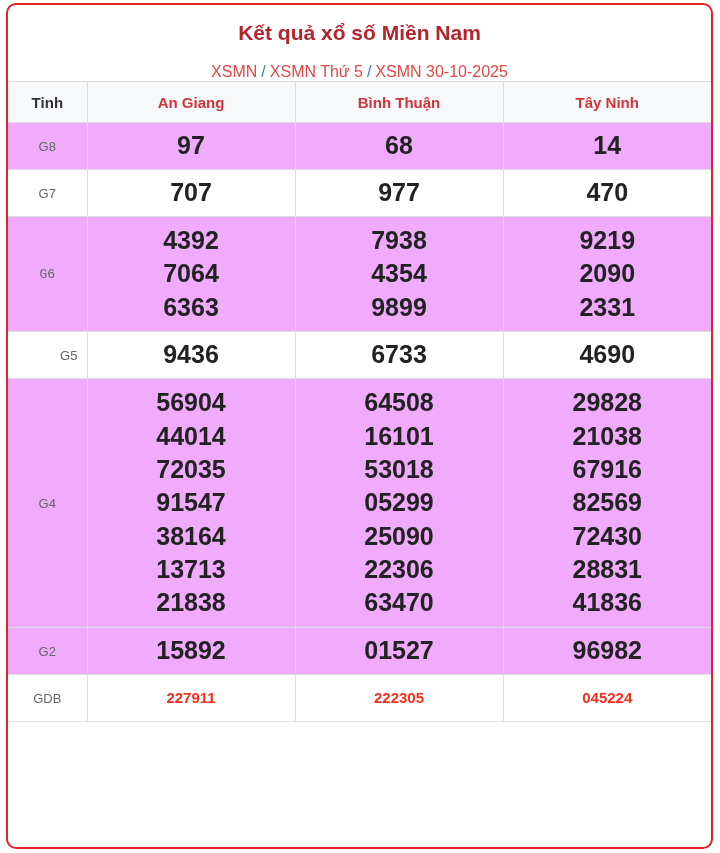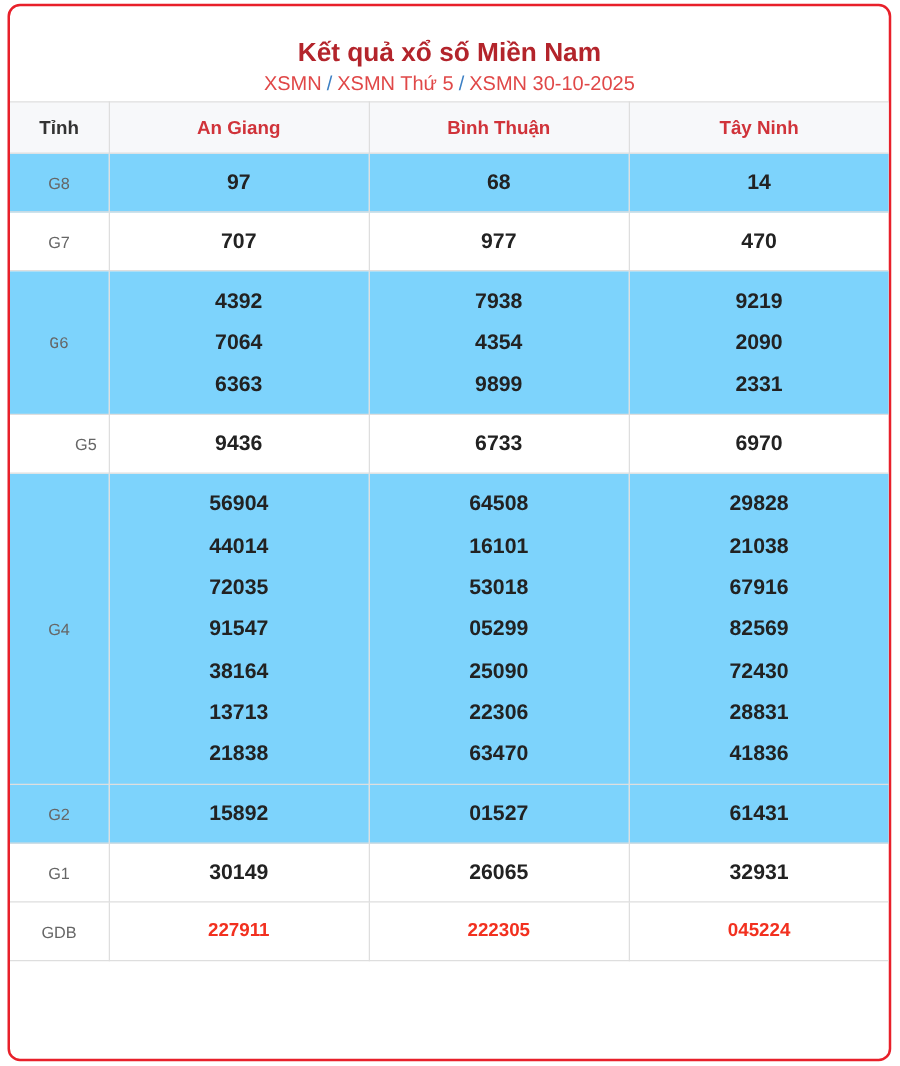--- a/index.html
+++ b/index.html
@@ -3,38 +3,38 @@
   <meta charset="utf-8">
   <style>
     html, body { margin: 0; padding: 0; background: #ffffff; }
     body { width: 720px; height: 853px; position: relative; overflow: hidden;
            font-family: "Liberation Sans", "DejaVu Sans", sans-serif; }
     .card {
       position: absolute; left: 6px; top: 3px; width: 703px; height: 842px;
       border: 2px solid #e8202a; border-radius: 10px; background: #fff; overflow: hidden;
     }
     .title-block { height: 76px; text-align: center; }
-    .title { padding-top: 25px; font-size: 21px; font-weight: bold; color: #b3242b; line-height: 26px; }
-    .breadcrumb { margin-top: 2px; font-size: 16px; color: #e04848; line-height: 20px; }
+    .title { padding-top: 15px; font-size: 21px; font-weight: bold; color: #b3242b; line-height: 26px; }
+    .breadcrumb { margin-top: 16px; font-size: 16px; color: #e04848; line-height: 20px; }
     .breadcrumb .sep { color: #3b7fc4; margin: 0 4px; }
     .breadcrumb a { color: #e04848; text-decoration: none; }
     table { border-collapse: collapse; width: 703px; table-layout: fixed; }
     col.c0 { width: 79px; }
     col.c1 { width: 208px; }
     col.c2 { width: 208px; }
     col.c3 { width: 208px; }
     th, td { border: 1px solid #dedede; text-align: center; vertical-align: middle; padding: 0; }
     tr > :first-child { border-left: none; }
     tr > :last-child { border-right: none; }
     thead th { height: 40px; background: #f7f8fa; font-size: 15px; font-weight: bold; margin-left: 44px; }
     thead th.tinh { color: #333; }
     thead th.prov { color: #d0333a; }
     tbody td.label { font-size: 13px; color: #666; }
-    tbody td.num { font-size: 17px; font-weight: bold; color: #222; line-height: 33.3px; }
-    tbody tr.alt td { background: #7dd3fc; }
+    tbody td.num { font-size: 25px; font-weight: bold; color: #222; line-height: 33.3px; }
+    tbody tr.alt td { background: #f0abfc; }
     tbody tr.gdb td.num { color: #f2301f; font-size: 15px; }
     .num div { line-height: 33.3px; }
   </style>
 </head>
 <body>
 
 <div class="card">
   <div class="title-block">
     <div class="title">Kết quả xổ số Miền Nam</div>
     <div class="breadcrumb">
@@ -102,21 +102,21 @@
         </tr>
         <tr>
           <td class="label" style="height: 46px; padding-left: 43px;">G5</td>
           <td class="num">
             <div>9436</div>
           </td>
           <td class="num">
             <div>6733</div>
           </td>
           <td class="num">
-            <div>6970</div>
+            <div>4690</div>
           </td>
         </tr>
         <tr class="alt">
           <td class="label" style="height: 248px;">G4</td>
           <td class="num">
             <div>56904</div>
             <div>44014</div>
             <div>72035</div>
             <div>91547</div>
             <div>38164</div>
@@ -144,33 +144,21 @@
         </tr>
         <tr class="alt">
           <td class="label" style="height: 46px;">G2</td>
           <td class="num">
             <div>15892</div>
           </td>
           <td class="num">
             <div>01527</div>
           </td>
           <td class="num">
-            <div>61431</div>
-          </td>
-        </tr>
-        <tr>
-          <td class="label" style="height: 46px;">G1</td>
-          <td class="num">
-            <div>30149</div>
-          </td>
-          <td class="num">
-            <div>26065</div>
-          </td>
-          <td class="num">
-            <div>32931</div>
+            <div>96982</div>
           </td>
         </tr>
         <tr class="gdb">
           <td class="label" style="height: 46px;">GDB</td>
           <td class="num">
             <div>227911</div>
           </td>
           <td class="num">
             <div>222305</div>
           </td>

